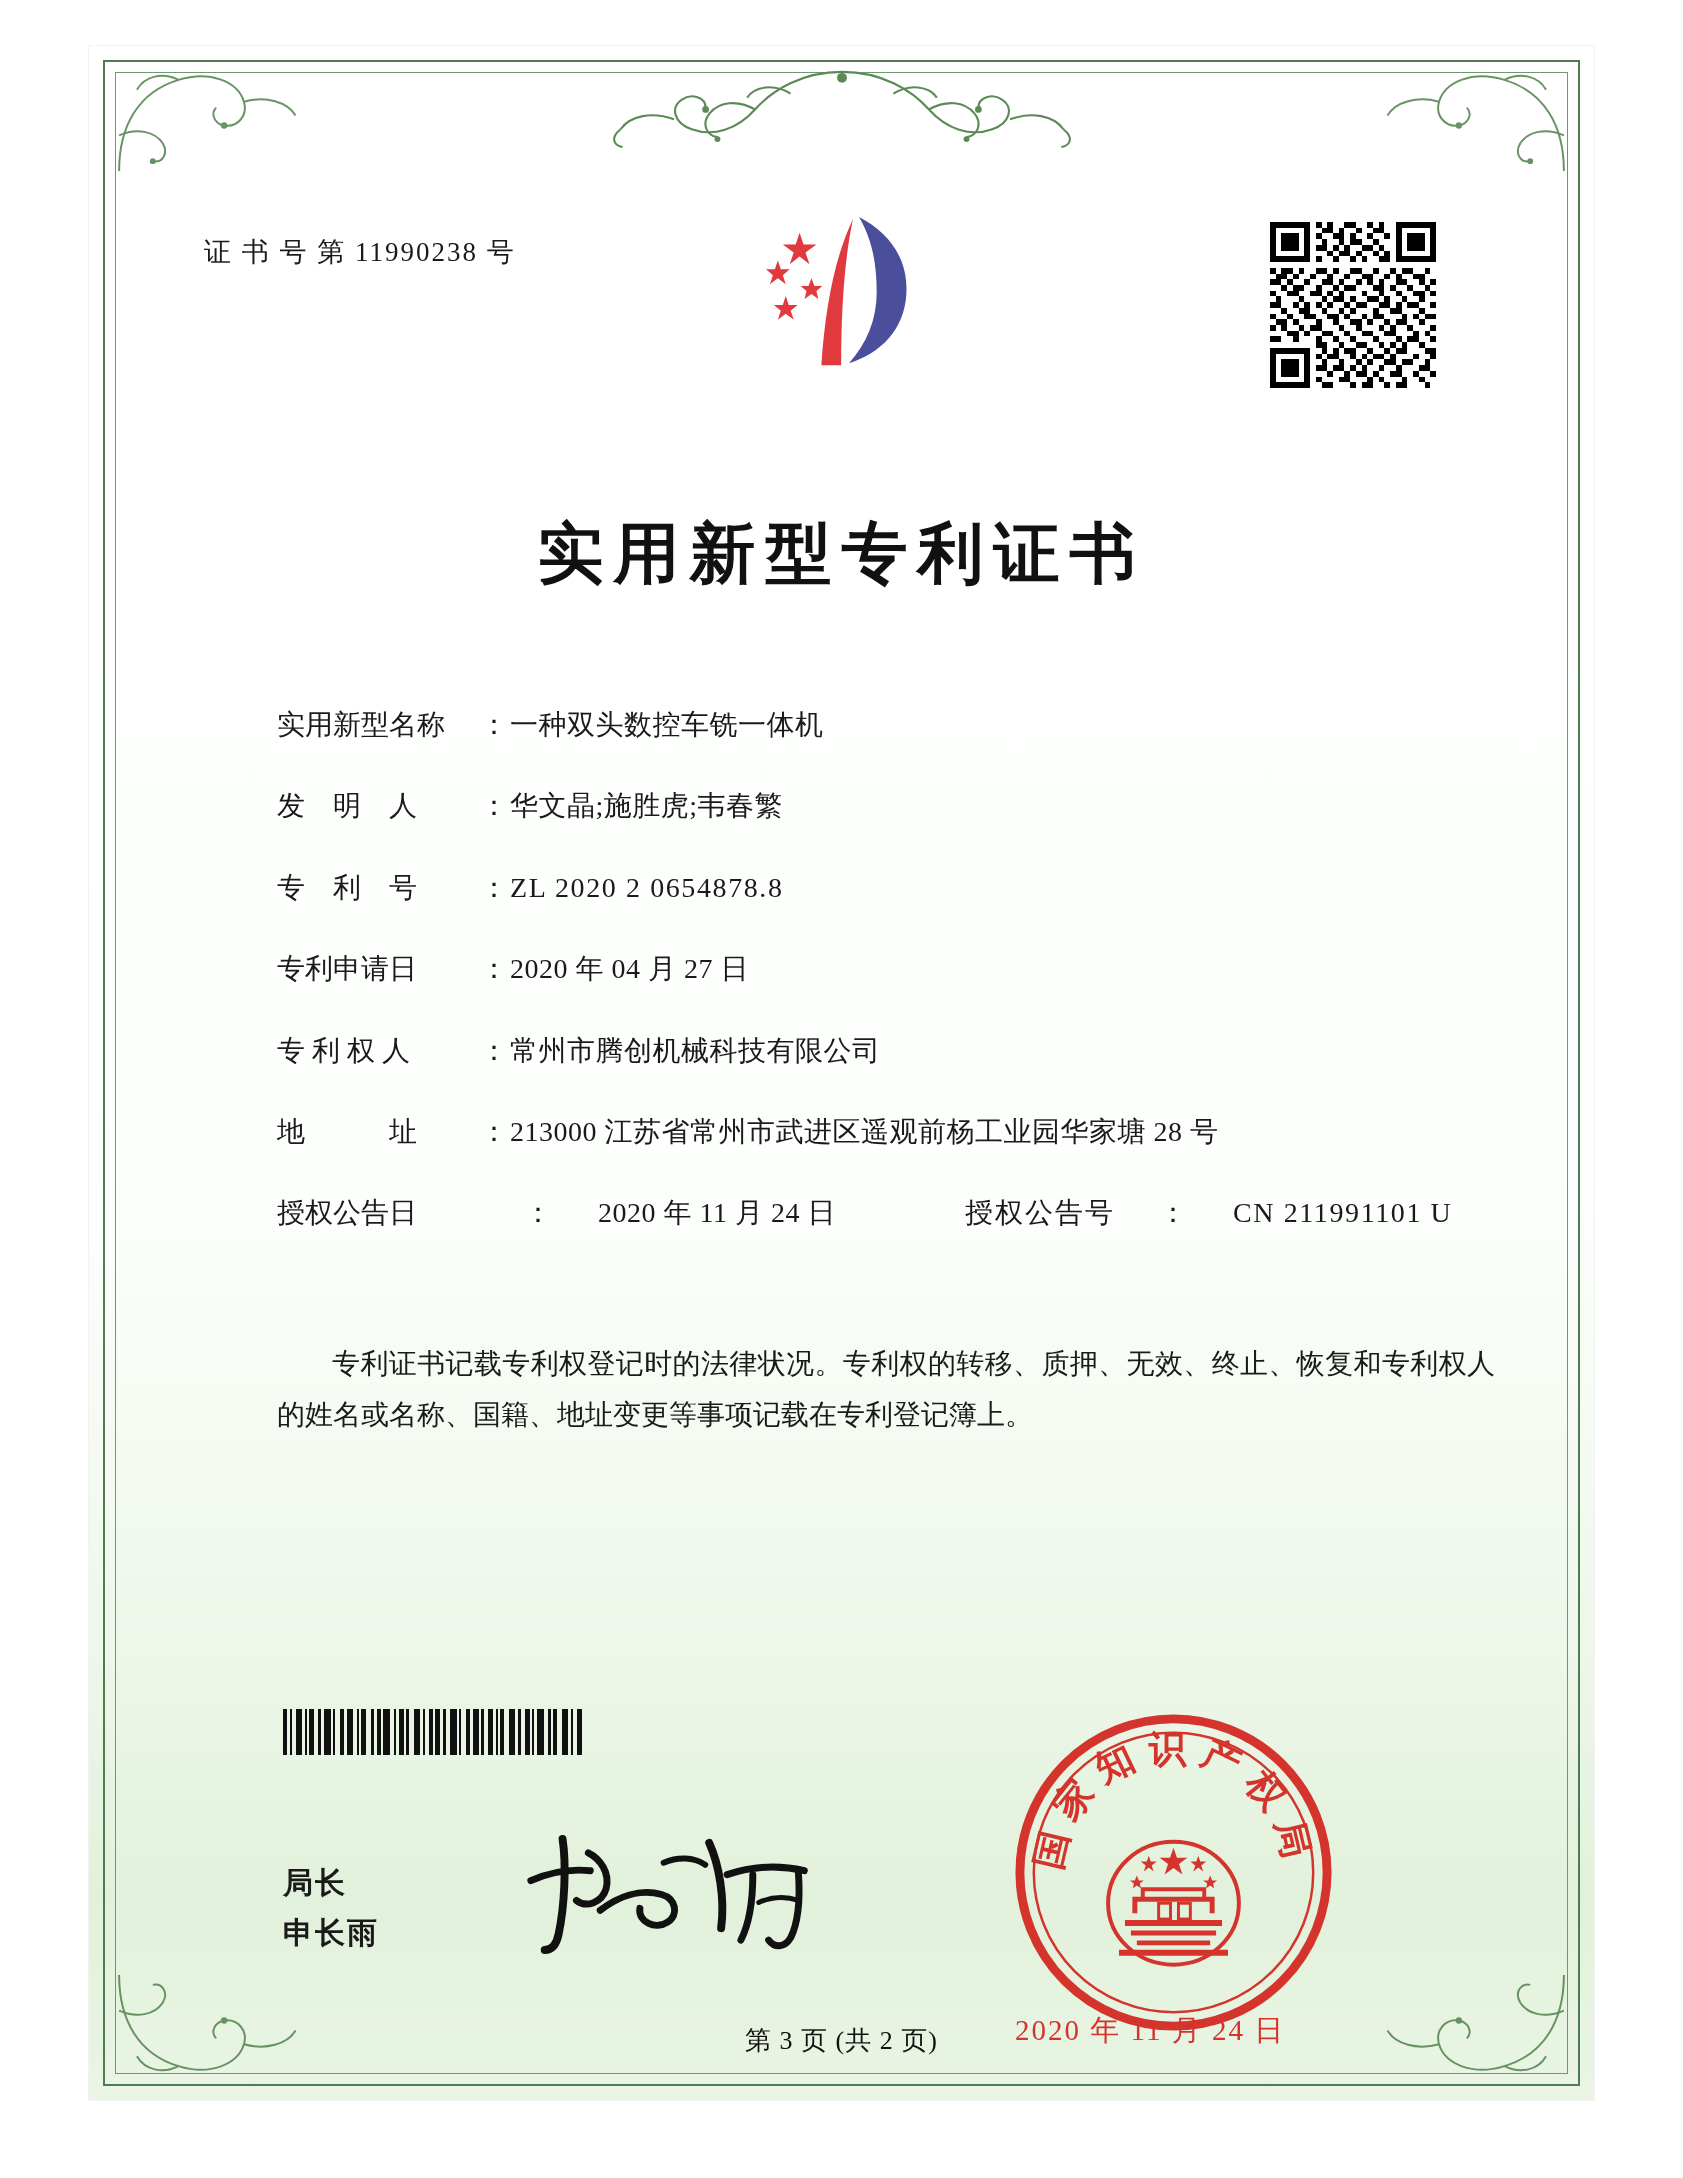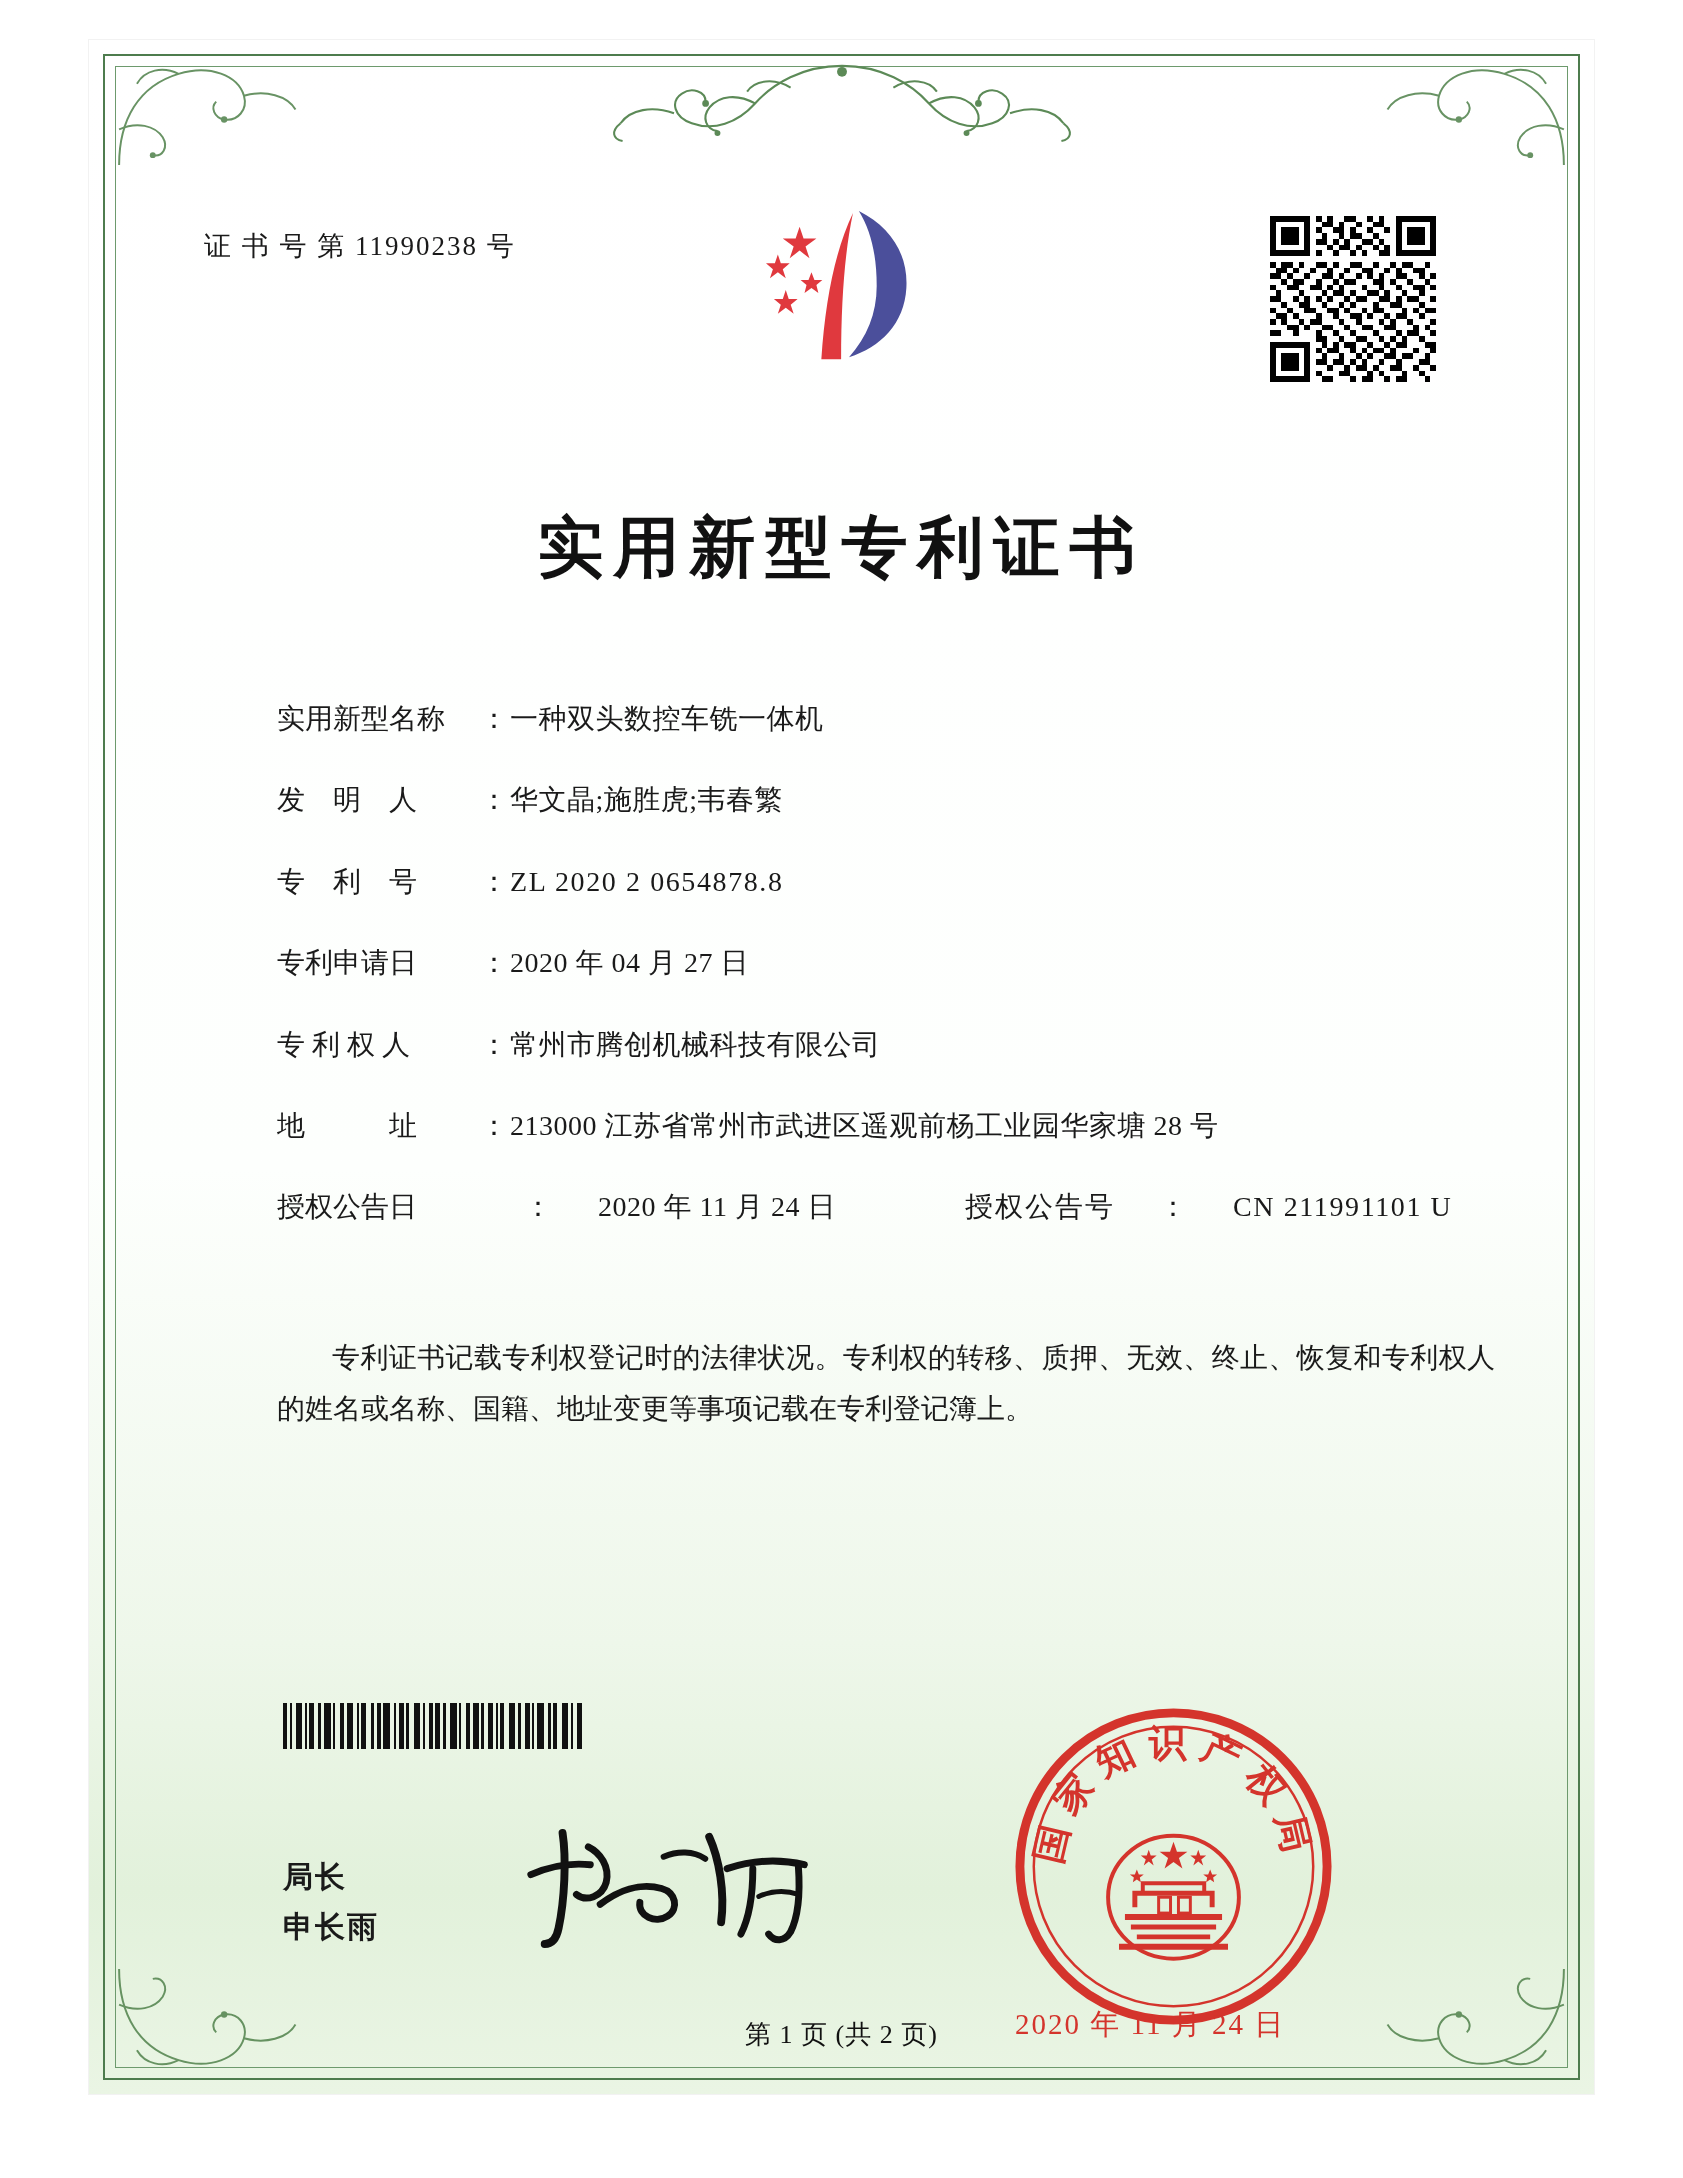--- a/index.html
+++ b/index.html
@@ -20,21 +20,21 @@
   .page {
     position: absolute;
     left: 0; top: 0;
     width: 1683px;
     height: 2178px;
     background: #ffffff;
   }
   .sheet {
     position: absolute;
     left: 89px;
-    top: 40px;
+    top: 46px;
     width: 1505px;
     height: 2054px;
     background: linear-gradient(180deg, #ffffff 0%, #fdfffd 55%, #eef7ea 78%, #e2f1db 90%, #eaf5e4 100%);
     box-shadow: 0 0 0 1px #f2f2f2;
   }
 
   
   .border-outer {
     position: absolute;
     left: 14px; top: 14px; right: 14px; bottom: 14px;
@@ -715,17 +715,17 @@
         <polygon points="165,140 168.5,150 179,150 170.5,156.5 174,167 165,160.5 156,167 159.5,156.5 151,150 161.5,150"></polygon>
         <polygon points="140,148 142,154 148,154 143,158 145,164 140,160 135,164 137,158 132,154 138,154"></polygon>
         <polygon points="190,148 192,154 198,154 193,158 195,164 190,160 185,164 187,158 182,154 188,154"></polygon>
         <polygon points="128,168 130,173 135,173 131,176 132,181 128,178 124,181 125,176 121,173 126,173"></polygon>
         <polygon points="202,168 204,173 209,173 205,176 206,181 202,178 198,181 199,176 195,173 200,173"></polygon>
       </g>
     </svg>
 
     <div class="seal-date">2020 年 11 月 24 日</div>
 
-    <div class="footer">第 1 页 (共 2 页)</div>
+    <div class="footer">第 3 页 (共 2 页)</div>
 
   </div>
 </div>
 
 
 </body></html>

